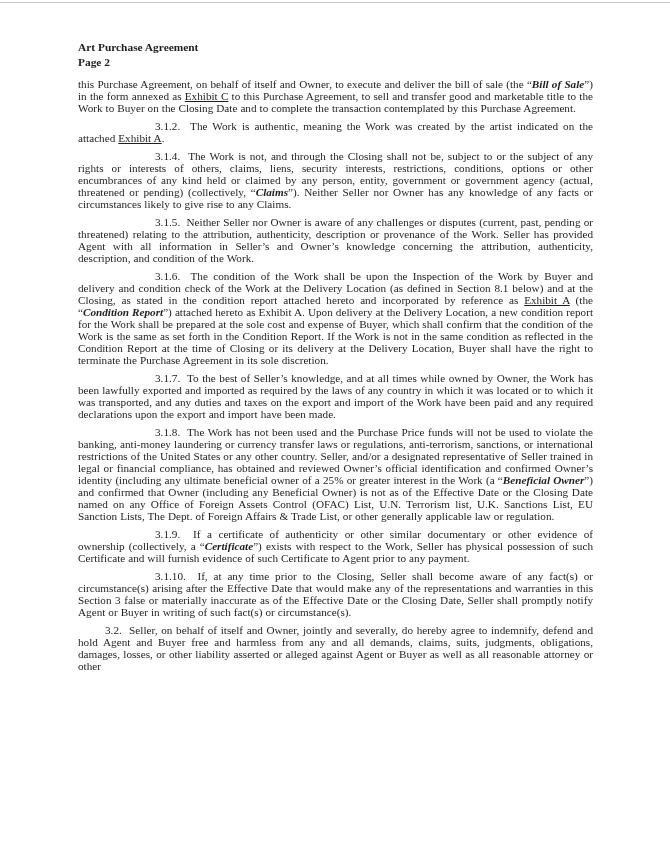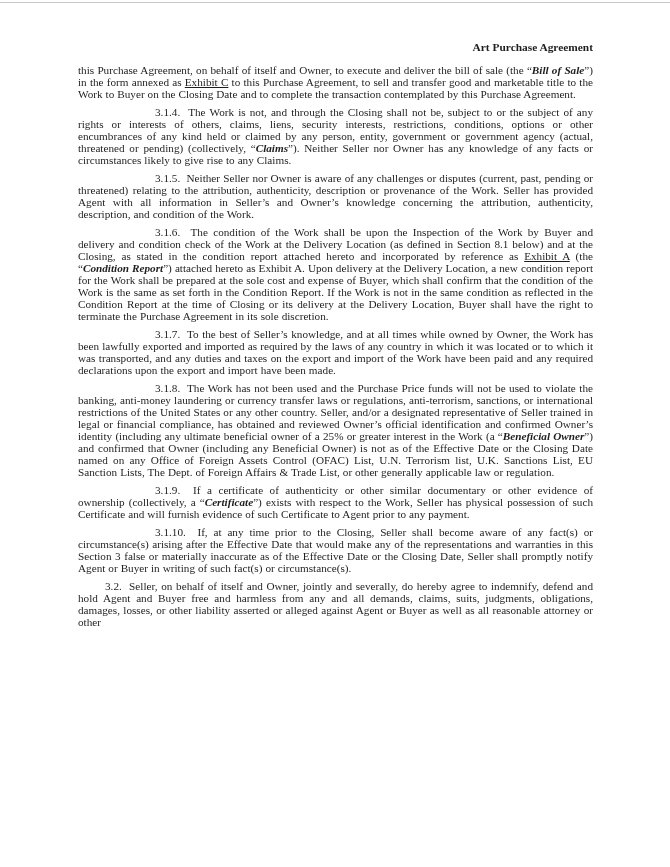--- a/index.html
+++ b/index.html
@@ -27,21 +27,20 @@
     position: absolute;
     left: 78px;
     top: 40px;
     width: 515px;
   }
   .header p {
     margin: 0;
     font-weight: bold;
     font-size: 11.4px;
     line-height: 14.6px;
-    text-align: right;
   }
   .header {
     margin-bottom: 9px;
   }
   .doc-body p.para {
     margin: 0;
     font-size: 11.2px;
     line-height: 12px;
     text-align: justify;
     word-spacing: 0.2px;
@@ -57,23 +56,25 @@
   .r-u  { text-decoration: underline; }
 </style>
 </head>
 <body>
 
 <div class="scan-edge"></div>
 
 <div class="content">
   <div class="header">
     <p>Art Purchase Agreement</p>
+    <p>Page 2</p>
   </div>
   <div class="doc-body">
       <p class="para ind-none"><span>this Purchase Agreement, on behalf of itself and Owner, to execute and deliver the bill of sale (the “</span><span class="r-bi">Bill of Sale</span><span>”) in the form annexed as </span><span class="r-u">Exhibit C</span><span> to this Purchase Agreement, to sell and transfer good and marketable title to the Work to Buyer on the Closing Date and to complete the transaction contemplated by this Purchase Agreement.</span></p>
+      <p class="para ind-section"><span>3.1.2.</span><span>&nbsp; The Work is authentic, meaning the Work was created by the artist indicated on the attached </span><span class="r-u">Exhibit A</span><span>.</span></p>
       <p class="para ind-section"><span>3.1.4.</span><span>&nbsp; The Work is not, and through the Closing shall not be, subject to or the subject of any rights or interests of others, claims, liens, security interests, restrictions, conditions, options or other encumbrances of any kind held or claimed by any person, entity, government or government agency (actual, threatened or pending) (collectively, “</span><span class="r-bi">Claims</span><span>”). Neither Seller nor Owner has any knowledge of any facts or circumstances likely to give rise to any Claims.</span></p>
       <p class="para ind-section"><span>3.1.5.</span><span>&nbsp; Neither Seller nor Owner is aware of any challenges or disputes (current, past, pending or threatened) relating to the attribution, authenticity, description or provenance of the Work. Seller has provided Agent with all information in Seller’s and Owner’s knowledge concerning the attribution, authenticity, description, and condition of the Work.</span></p>
       <p class="para ind-section"><span>3.1.6.</span><span>&nbsp; The condition of the Work shall be upon the Inspection of the Work by Buyer and delivery and condition check of the Work at the Delivery Location (as defined in Section 8.1 below) and at the Closing, as stated in the condition report attached hereto and incorporated by reference as </span><span class="r-u">Exhibit A</span><span> (the “</span><span class="r-bi">Condition Report</span><span>”) attached hereto as Exhibit A.  Upon delivery at the Delivery Location, a new condition report for the Work shall be prepared at the sole cost and expense of Buyer, which shall confirm that the condition of the Work is the same as set forth in the Condition Report. If the Work is not in the same condition as reflected in the Condition Report at the time of Closing or its delivery at the Delivery Location, Buyer shall have the right to terminate the Purchase Agreement in its sole discretion.</span></p>
       <p class="para ind-section"><span>3.1.7.</span><span>&nbsp; To the best of Seller’s knowledge, and at all times while owned by Owner, the Work has been lawfully exported and imported as required by the laws of any country in which it was located or to which it was transported, and any duties and taxes on the export and import of the Work have been paid and any required declarations upon the export and import have been made.</span></p>
       <p class="para ind-section"><span>3.1.8.</span><span>&nbsp; The Work has not been used and the Purchase Price funds will not be used to violate the banking, anti-money laundering or currency transfer laws or regulations, anti-terrorism, sanctions, or international restrictions of the United States or any other country. Seller, and/or a designated representative of Seller trained in legal or financial compliance, has obtained and reviewed Owner’s official identification and confirmed Owner’s identity (including any ultimate beneficial owner of a 25% or greater interest in the Work (a “</span><span class="r-bi">Beneficial Owner</span><span>”) and confirmed that Owner (including any Beneficial Owner) is not as of the Effective Date or the Closing Date named on any Office of Foreign Assets Control (OFAC) List, U.N. Terrorism list, U.K. Sanctions List, EU Sanction Lists, The Dept. of Foreign Affairs &amp; Trade List, or other generally applicable law or regulation.</span></p>
       <p class="para ind-section"><span>3.1.9.</span><span>&nbsp; If a certificate of authenticity or other similar documentary or other evidence of ownership (collectively, a “</span><span class="r-bi">Certificate</span><span>”) exists with respect to the Work, Seller has physical possession of such Certificate and will furnish evidence of such Certificate to Agent prior to any payment.</span></p>
       <p class="para ind-section"><span>3.1.10.</span><span>&nbsp; If, at any time prior to the Closing, Seller shall become aware of any fact(s) or circumstance(s) arising after the Effective Date that would make any of the representations and warranties in this Section 3 false or materially inaccurate as of the Effective Date or the Closing Date, Seller shall promptly notify Agent or Buyer in writing of such fact(s) or circumstance(s).</span></p>
       <p class="para ind-sub cut"><span>3.2.</span><span>&nbsp; Seller, on behalf of itself and Owner, jointly and severally, do hereby agree to indemnify, defend and hold Agent and Buyer free and harmless from any and all demands, claims, suits, judgments, obligations, damages, losses, or other liability asserted or alleged against Agent or Buyer as well as all reasonable attorney or other</span></p>
     </div>
 </div>

